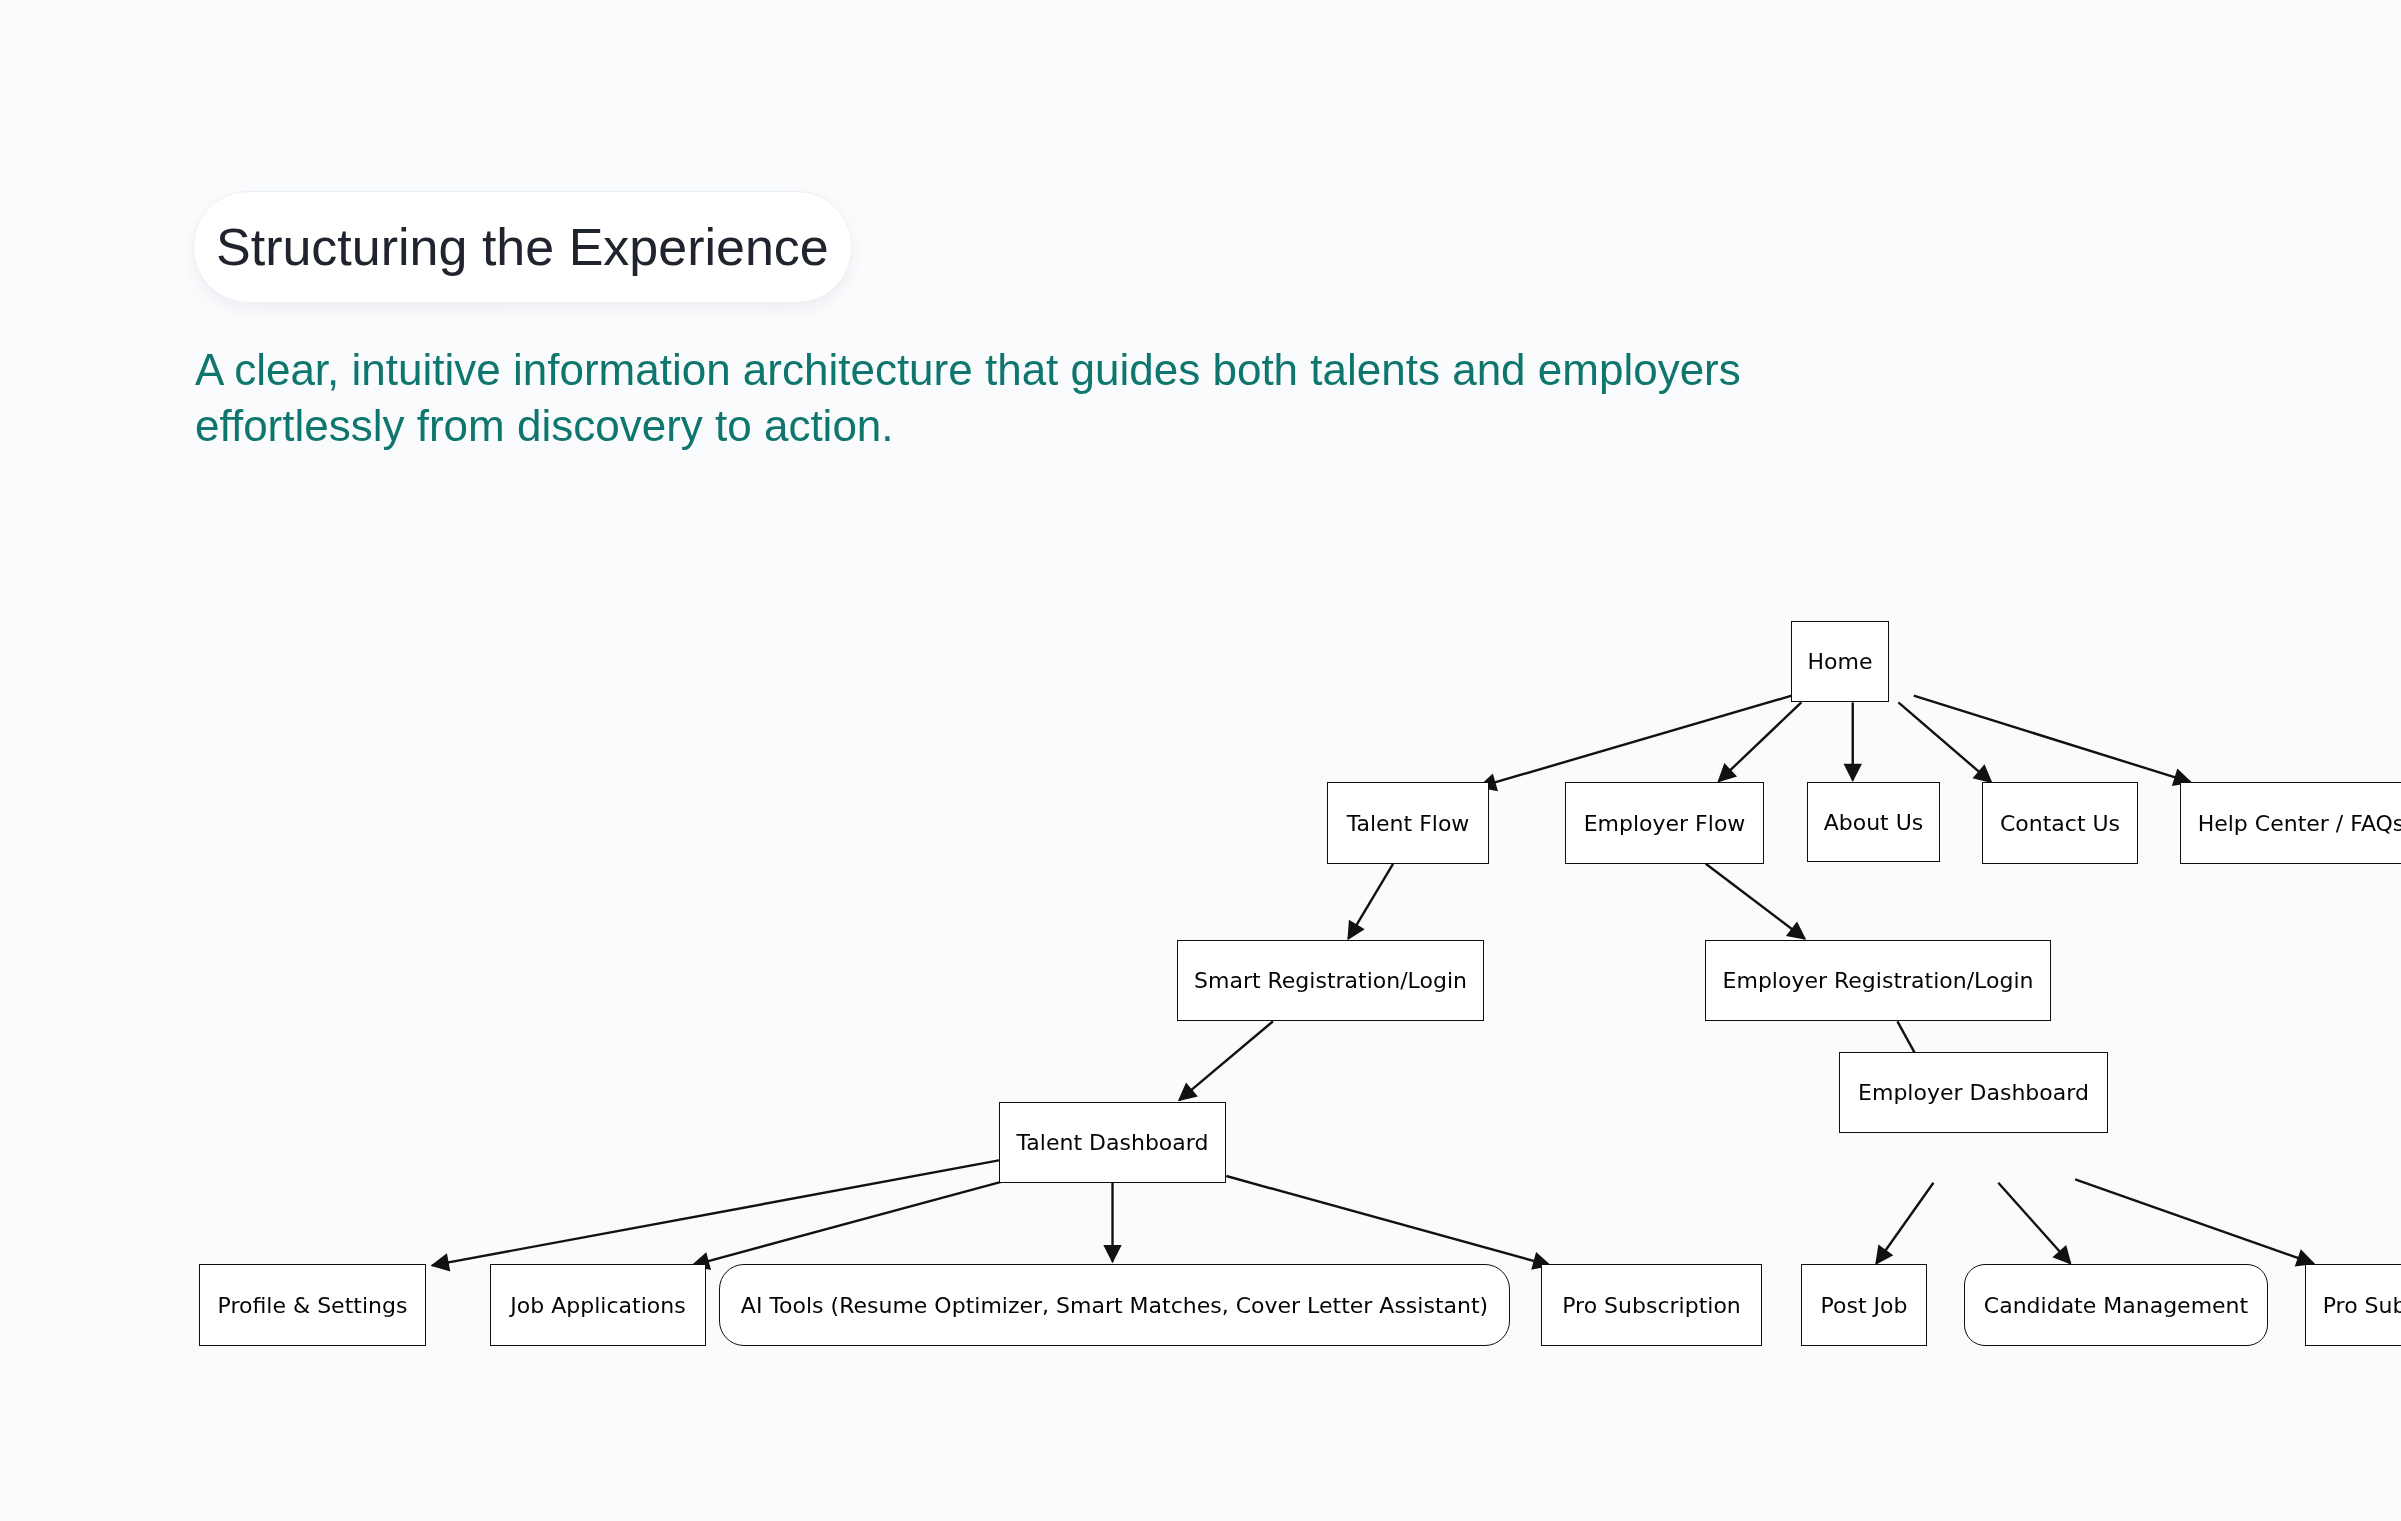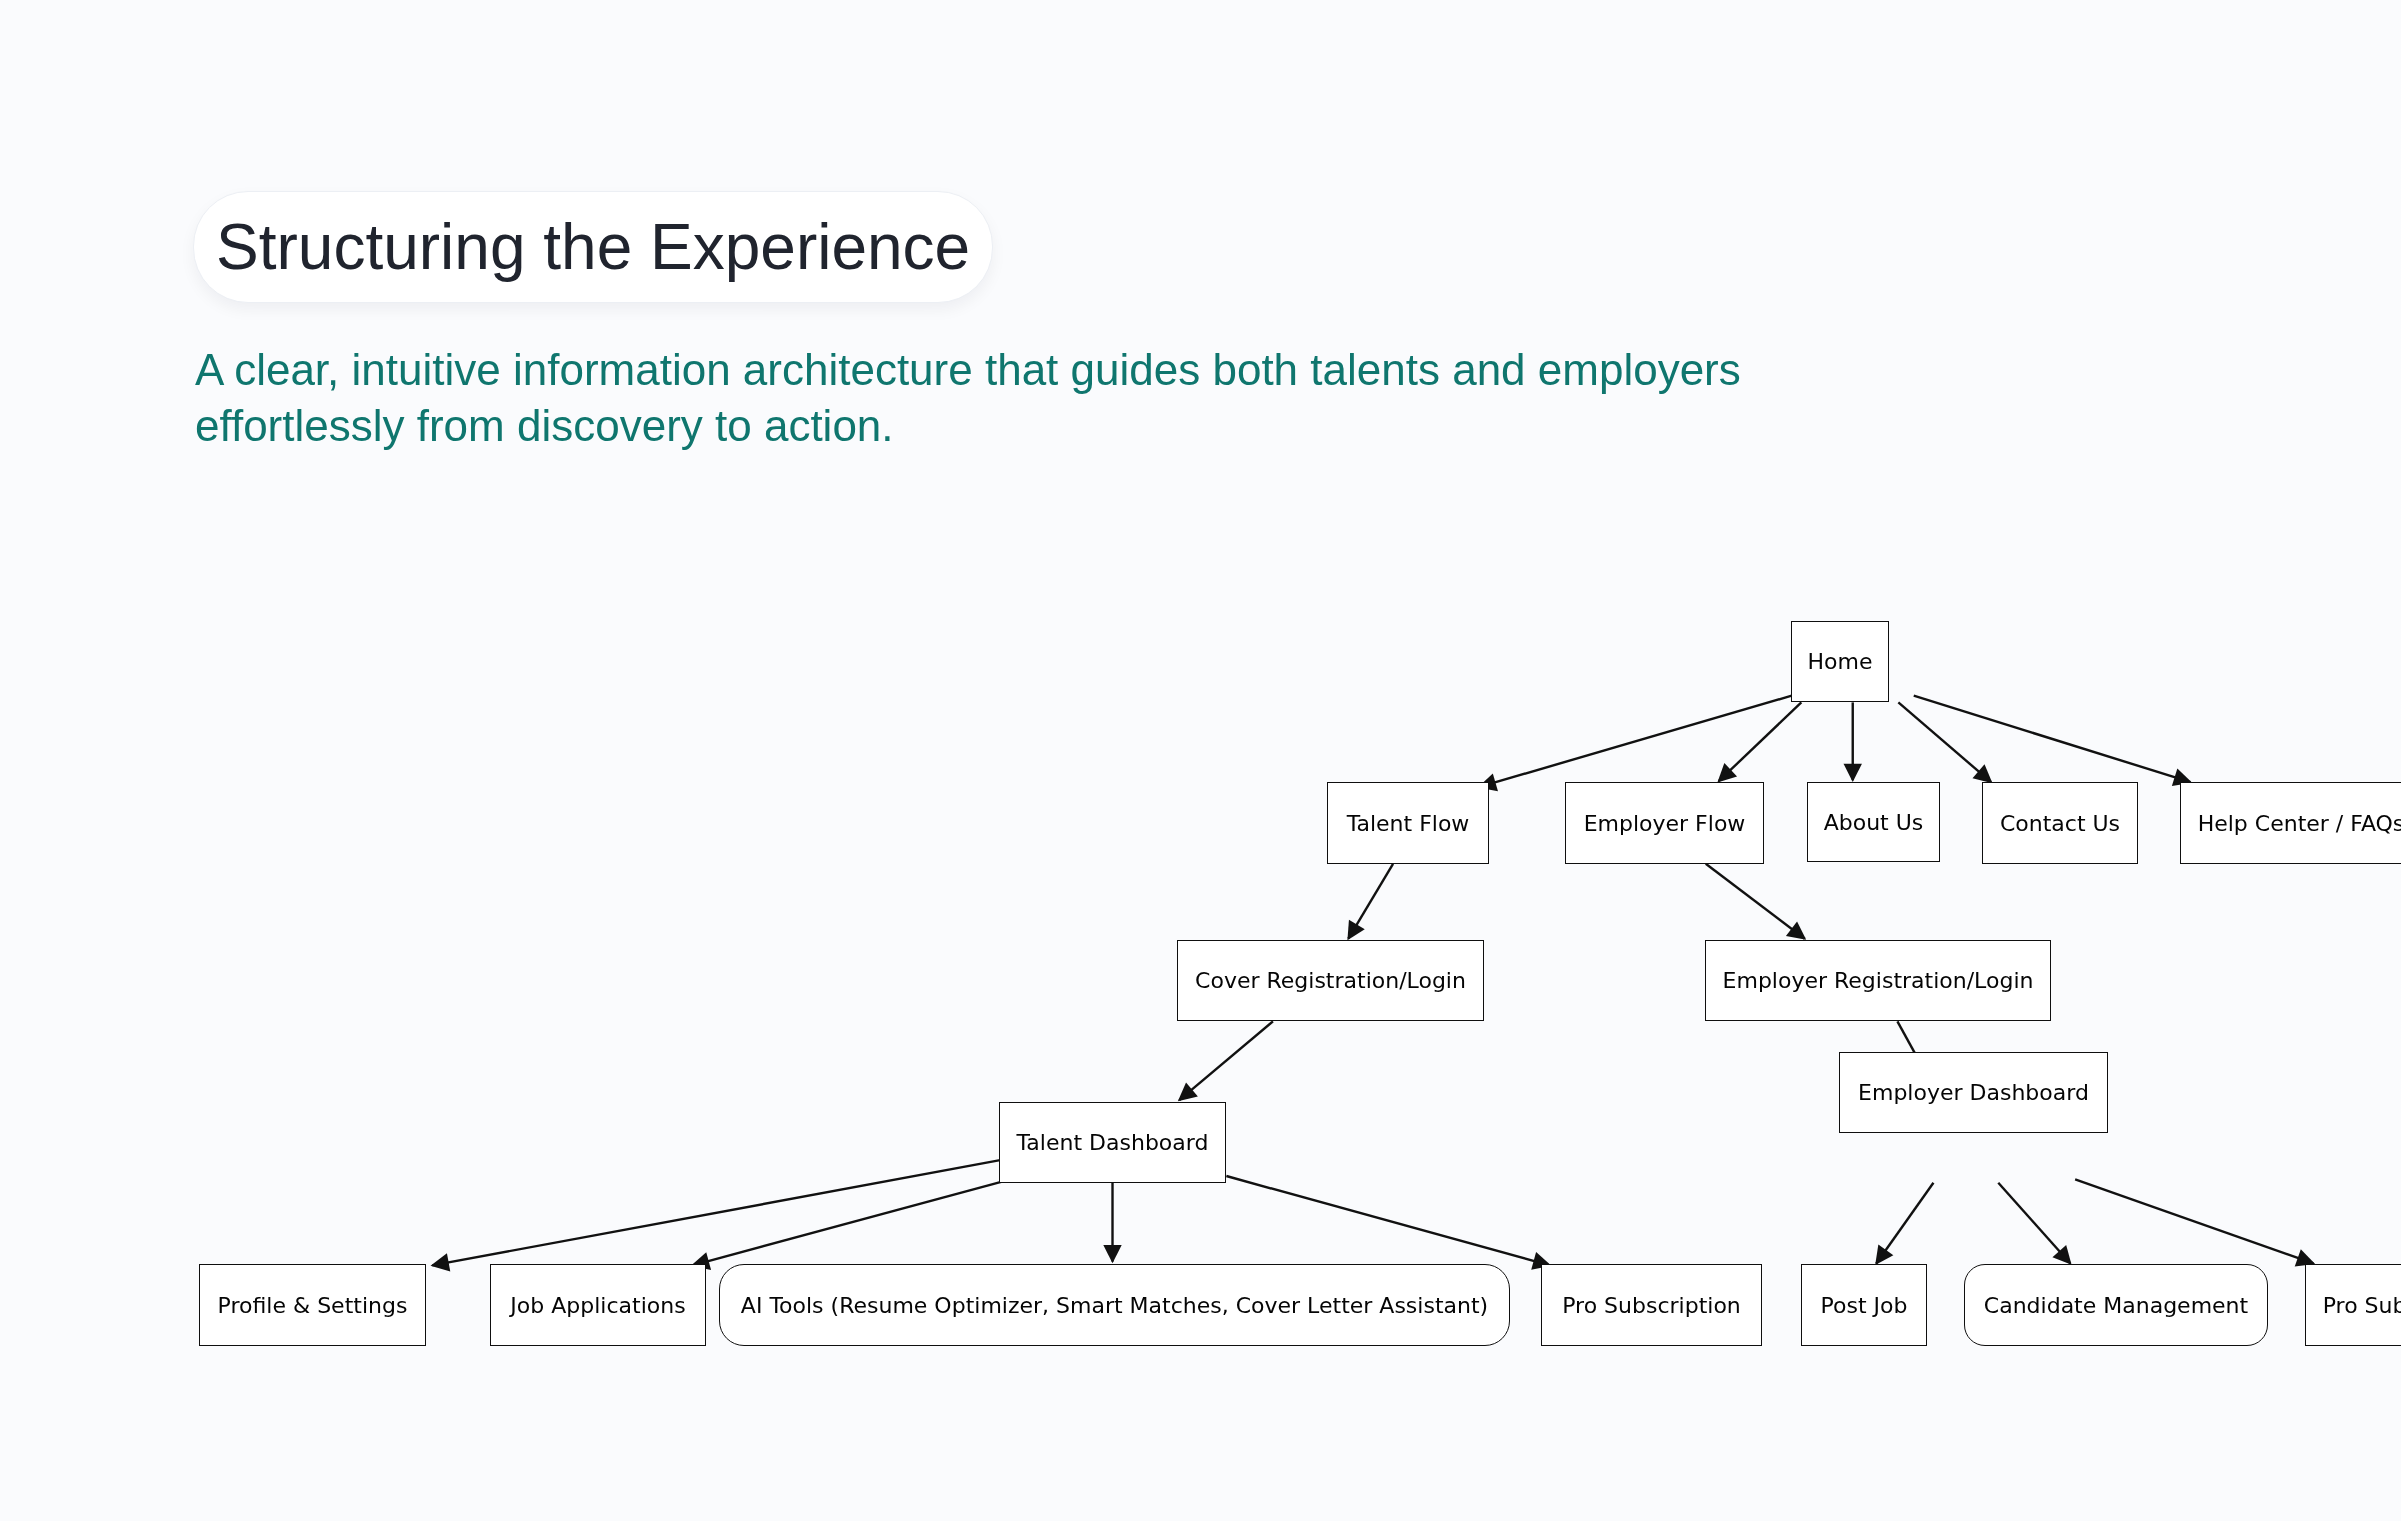--- a/index.html
+++ b/index.html
@@ -20,21 +20,21 @@
     position: absolute;
     left: 193px;
     top: 191px;
     height: 110px;
     line-height: 110px;
     padding: 0 22px;
     background: #ffffff;
     border: 1px solid #eceff4;
     border-radius: 55px;
     box-shadow: 0 6.7px 14.4px rgba(15, 23, 42, 0.05);
-    font-size: 64px;
+    font-size: 52px;
     font-weight: 500;
     color: #20242e;
     white-space: nowrap;
   }
   .subtitle {
     position: absolute;
     left: 195px;
     top: 342px;
     font-size: 44px;
     line-height: 56px;
@@ -113,21 +113,21 @@
     </svg>
 
     <div class="node" style="left:1791px; top:621px; width:98px;  height:81px;">Home</div>
 
     <div class="node" style="left:1327px; top:782px; width:162px;  height:82px;">Talent Flow</div>
     <div class="node" style="left:1565px; top:782px; width:199px;  height:82px;">Employer Flow</div>
     <div class="node" style="left:1807px; top:782px; width:133px;  height:80px;">About Us</div>
     <div class="node" style="left:1982px; top:782px; width:156px;  height:82px;">Contact Us</div>
     <div class="node" style="left:2180px; top:782px; width:242px;  height:82px;">Help Center / FAQs</div>
 
-    <div class="node" style="left:1177px; top:940px; width:307px;  height:81px;">Cover Registration/Login</div>
+    <div class="node" style="left:1177px; top:940px; width:307px;  height:81px;">Smart Registration/Login</div>
     <div class="node" style="left:1705px; top:940px; width:346px;  height:81px;">Employer Registration/Login</div>
 
     <div class="node" style="left:999px; top:1102px; width:227px;  height:81px;">Talent Dashboard</div>
     <div class="node" style="left:1839px; top:1052px; width:269px;  height:81px;">Employer Dashboard</div>
 
     <div class="node" style="left:199px;  top:1264px; width:227px;  height:82px;">Profile &amp; Settings</div>
     <div class="node" style="left:466px;  top:1264px; width:216px;  height:82px;margin-left:24px;">Job Applications</div>
     <div class="node" style="left:719px; top:1264px; width:791px; height:82px;border-radius:25px;">AI Tools (Resume Optimizer, Smart Matches, Cover Letter Assistant)</div>
     <div class="node" style="left:1541px; top:1264px; width:221px;  height:82px;">Pro Subscription</div>
     <div class="node" style="left:1801px; top:1264px; width:126px;  height:82px;">Post Job</div>

